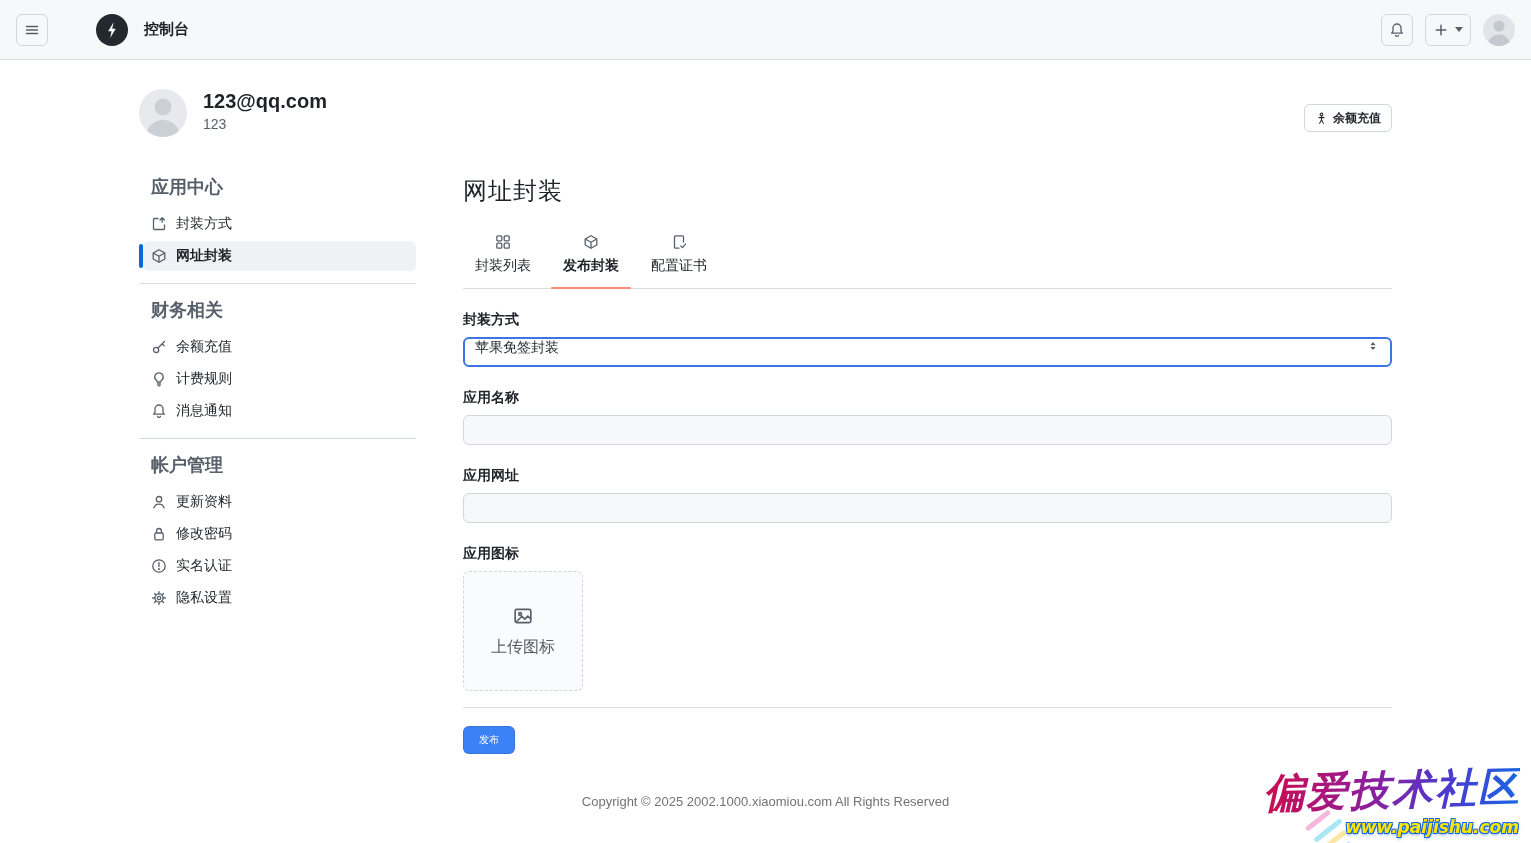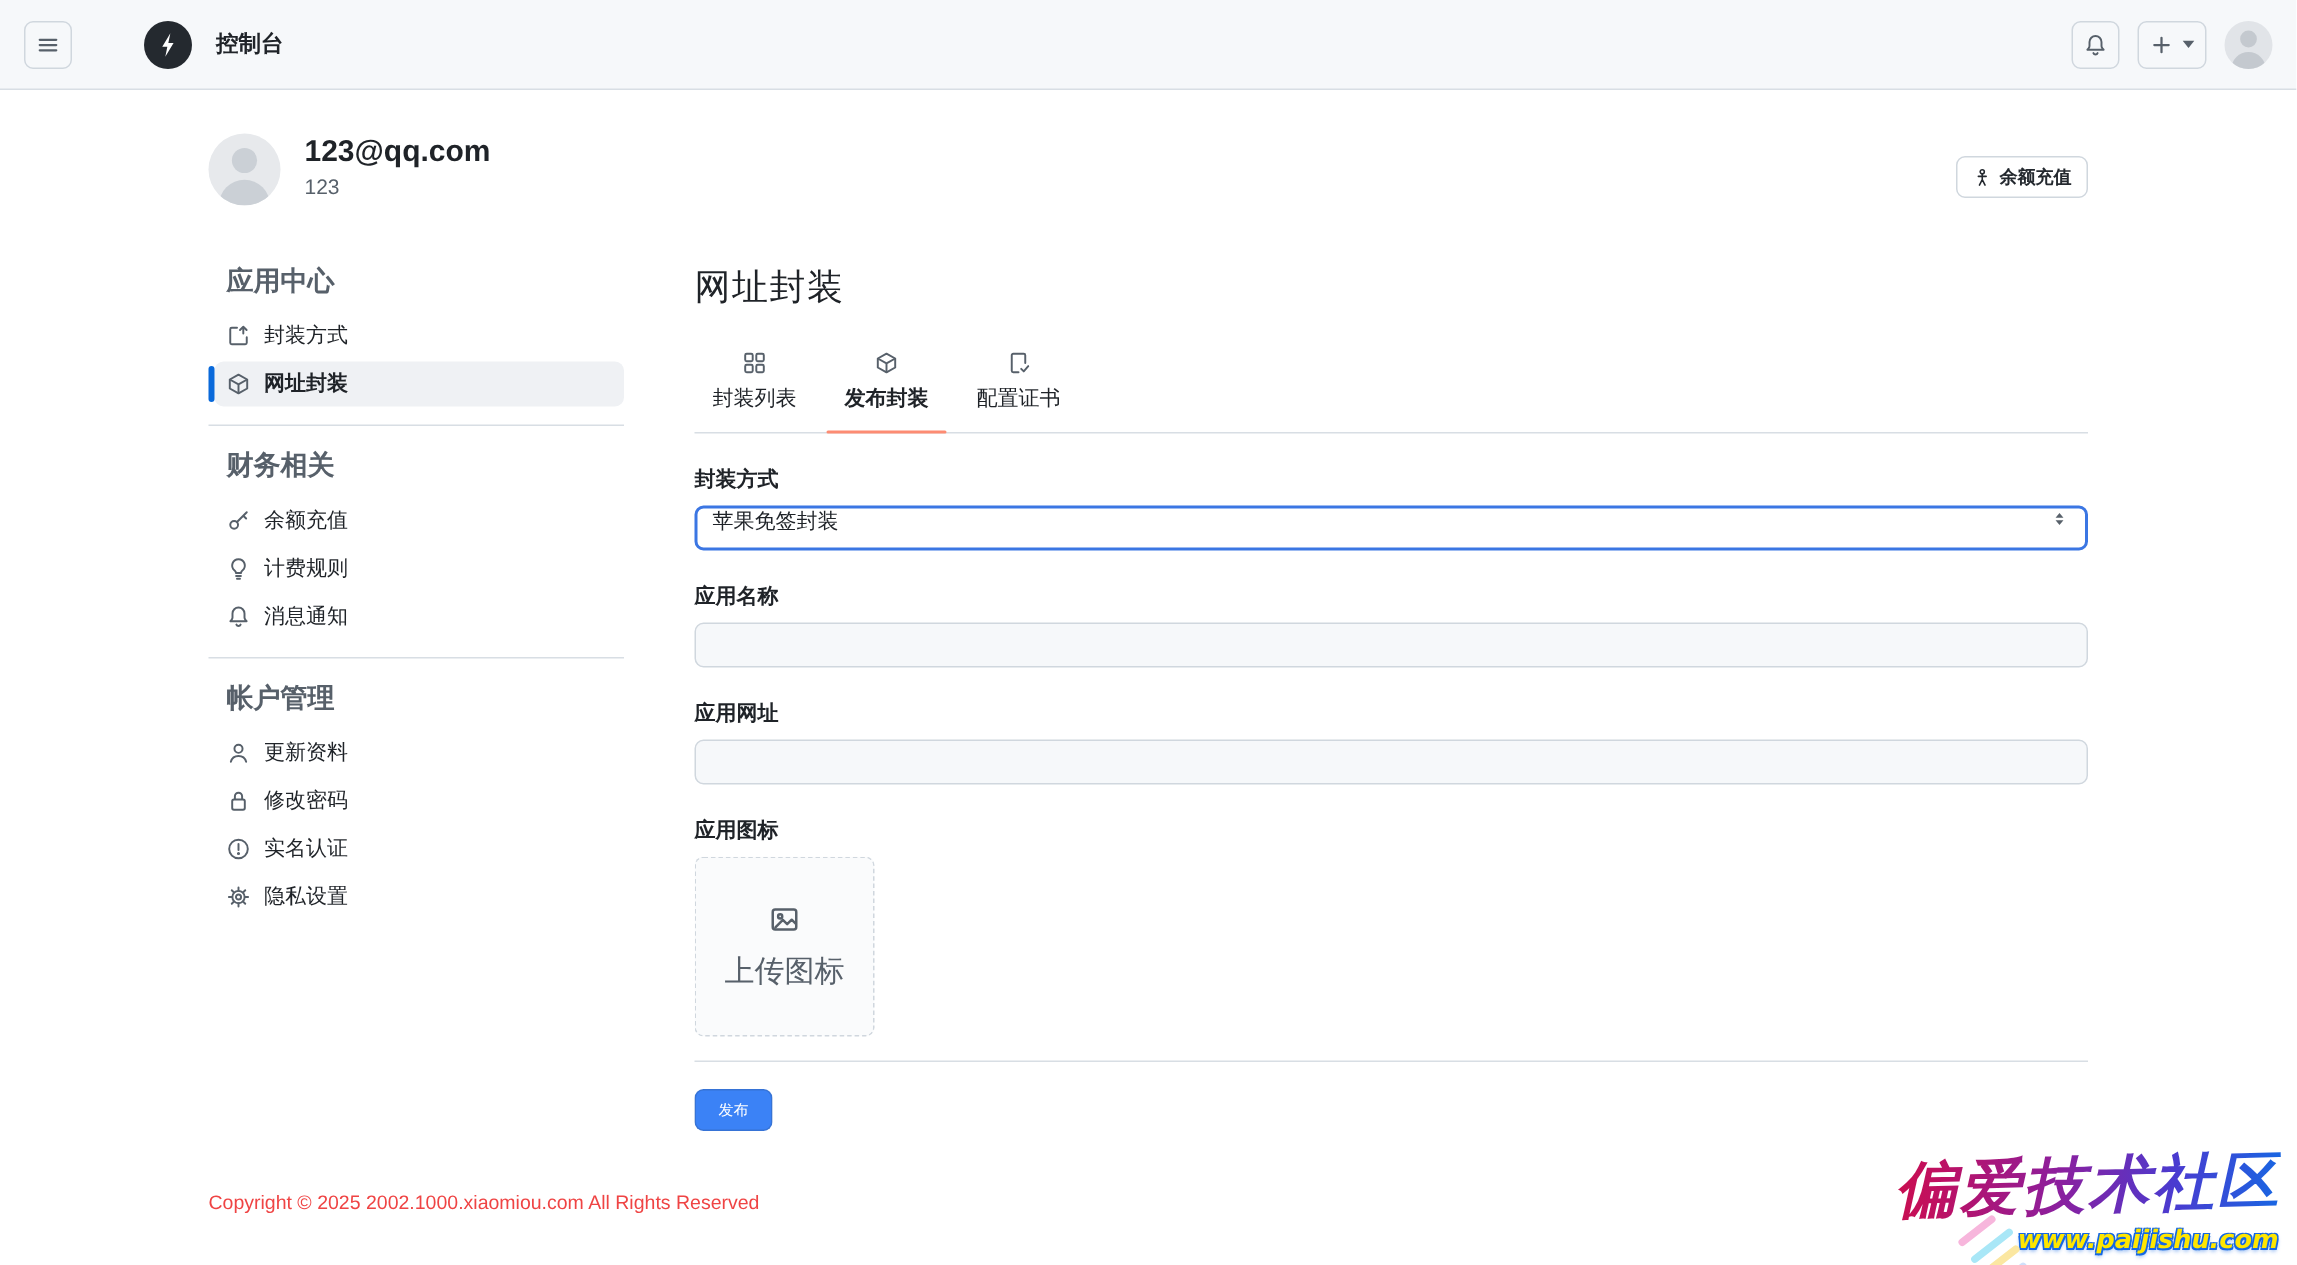--- a/index.html
+++ b/index.html
@@ -63,27 +63,27 @@
   .select-box { height:30px; background:#ffffff; border:2px solid #3b76e3; border-radius:6px;
     display:flex; align-items:flex-start; padding:0 10px; font-size:14px; cursor:pointer; }
   .select-box .spin { margin-left:auto; color:#57606a; display:flex; }
   .text-input { width:100%; height:30px; background:#f6f8fa; border:1px solid #d0d7de;
     border-radius:6px; padding:0 12px; font-size:14px; color:#1f2328;
     font-family:"Liberation Sans","DejaVu Sans",sans-serif; }
   .gap-md { margin-top:22px; }
   .upload-box { width:120px; height:120px; background:#fafbfc; border:1px dashed #d0d7de;
     border-radius:6px; display:flex; flex-direction:column; align-items:center;
     justify-content:center; gap:10px; margin-top:2px; cursor:pointer; color:#57606a; }
-  .upload-box .up-text { font-size:20px; }
+  .upload-box .up-text { font-size:16px; }
   .hr { border:none; border-top:1px solid #d8dee4; margin:16px 0 18px 0; }
   .submit-btn { background:#3b82f6; color:#ffffff; border:1px solid rgba(27,31,36,0.15);
     border-radius:6px; font-size:10px; padding:6px 15px; cursor:pointer;
     font-family:"Liberation Sans","DejaVu Sans",sans-serif; }
 
-  .footer { margin-top:40px; font-size:13px; color:#ef4444; }
+  .footer { text-align:center; margin-top:40px; font-size:13px; color:#737373; }
 
   
   .watermark { position:fixed; right:10px; bottom:6px; width:330px; text-align:right;
     pointer-events:none; }
   .wm-title { font-family:"DejaVu Serif","Liberation Serif",serif; font-style:italic;
     font-weight:bold; font-size:41px; letter-spacing:2px; white-space:nowrap;
     transform:rotate(-1.5deg);
     background:linear-gradient(95deg,#e20a1e 0%,#c01060 30%,#8b1f9e 55%,#4a3bd0 78%,#1668e3 100%);
     -webkit-background-clip:text; background-clip:text; color:transparent; }
   .wm-url { font-family:"DejaVu Sans",sans-serif; font-style:italic; font-weight:bold;

